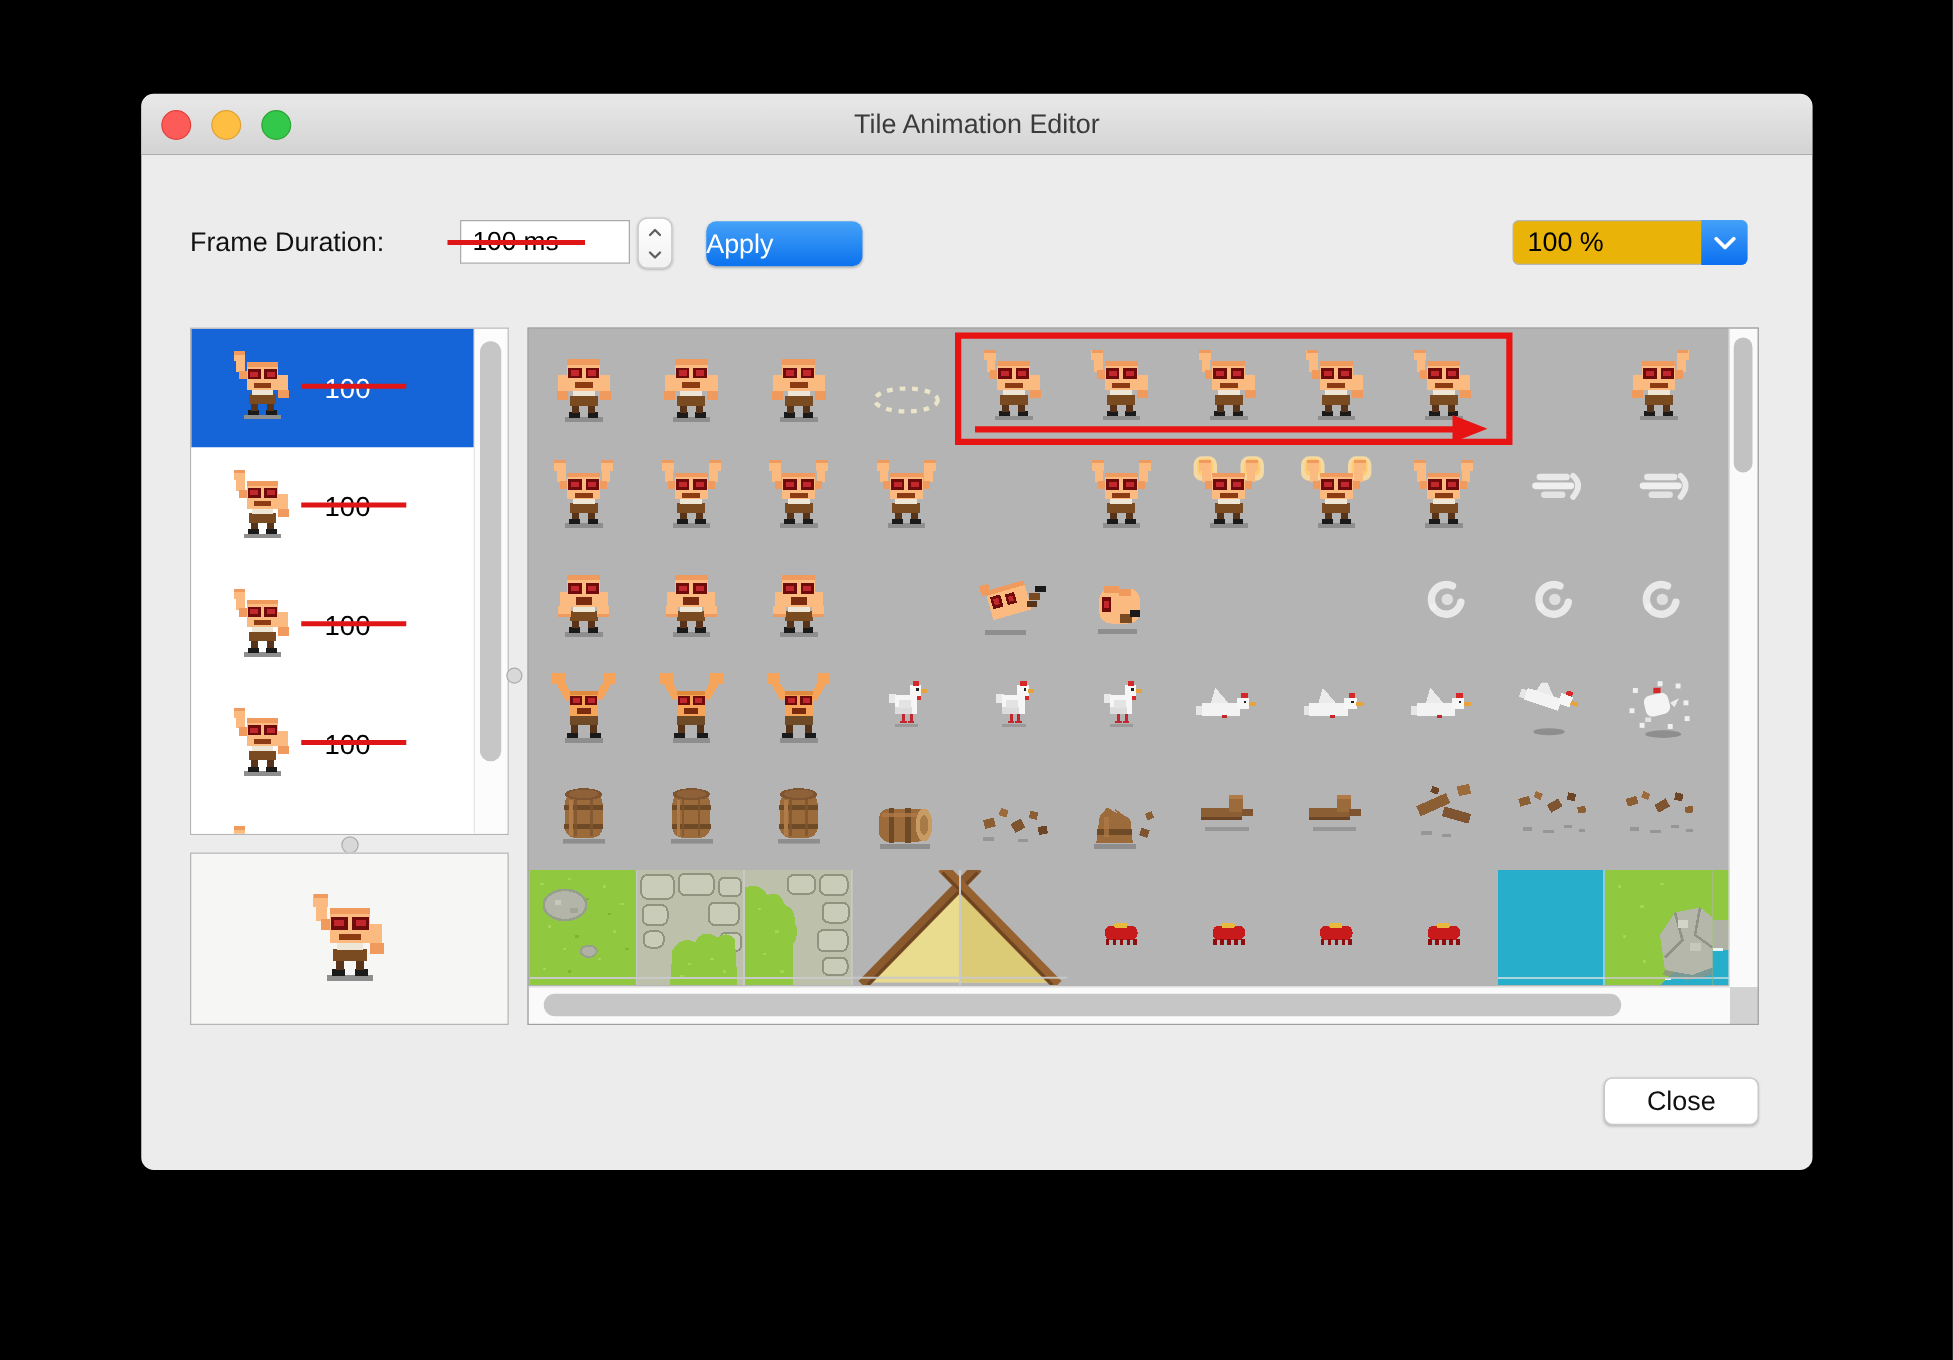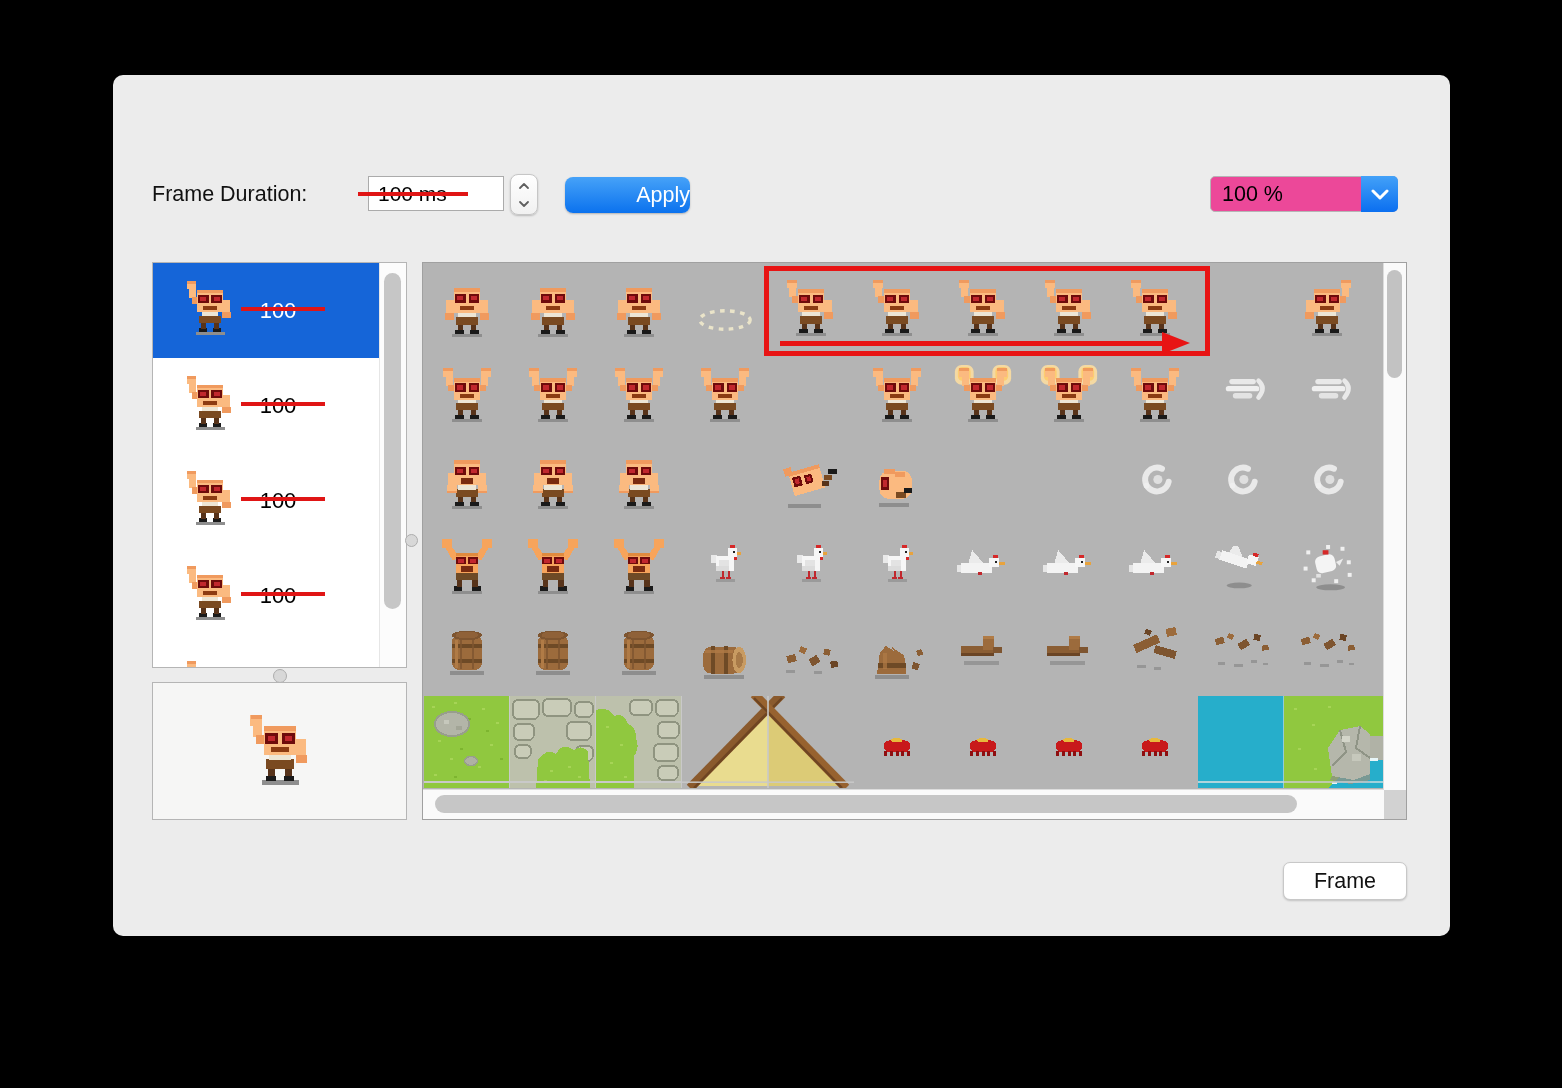--- a/index.html
+++ b/index.html
@@ -22,22 +22,22 @@
   .fd-input{position:absolute;left:255px;top:101px;width:136px;height:35px;box-sizing:border-box;
             border:1px solid #ababab;background:#fff;font-size:21px;padding:0 0 0 9px;
             font-family:"Liberation Sans",sans-serif;color:#000;outline:none;}
   .spinner{position:absolute;left:397px;top:99px;width:26px;height:39px;border-radius:8px;
            background:linear-gradient(#fff,#f1f1f1);border:1px solid #c6c6c6;
            box-shadow:0 1px 2px rgba(0,0,0,.22);}
   .spin-btn{position:absolute;left:0;width:26px;height:19px;display:flex;align-items:center;justify-content:center;}
   .spin-up{top:1px;} .spin-down{bottom:1px;}
   .btn-apply{position:absolute;left:452px;top:102px;width:125px;height:36px;border-radius:8px;
              background:linear-gradient(#46a2f8,#0b72ee);color:#fff;font-size:21.5px;
-             text-align:right;line-height:36px;box-shadow:0 1px 2px rgba(0,0,0,.25);}
-  .combo{position:absolute;left:1097px;top:101px;width:188px;height:36px;background:#ec4899;
+             text-align:left;line-height:36px;box-shadow:0 1px 2px rgba(0,0,0,.25);}
+  .combo{position:absolute;left:1097px;top:101px;width:188px;height:36px;background:#eab308;
          border:1px solid #b5b5b5;border-radius:5px;box-sizing:border-box;}
   .combo-text{position:absolute;left:11px;top:0;height:34px;line-height:34px;font-size:21.5px;color:#000;}
   .combo-btn{position:absolute;right:-1px;top:-1px;width:37px;height:36px;border-radius:0 5px 5px 0;
              background:linear-gradient(#43a1f8,#0b6ff0);display:flex;align-items:center;justify-content:center;}
   
   .frame-list{position:absolute;left:39px;top:187px;width:255px;height:406px;background:#fff;
               border:1px solid #b5b5b5;box-sizing:border-box;overflow:hidden;}
   .frame-items{position:absolute;left:0;top:0;width:227px;height:100%;}
   .frame-item{position:absolute;left:0;width:227px;height:95px;background:#fff;}
   .frame-item.selected{background:#1565d8;}
@@ -509,20 +509,26 @@
     <rect y="64" width="13" height="28" fill="#26AECB"></rect>
     <rect y="62" width="8" height="2.5" fill="#E8F6F8"></rect>
     <rect y="85.4" width="13" height="1.6" fill="#BFD9DE" opacity="0.8"></rect>
   </symbol>
 </defs>
 </svg>
 
 <div id="stage">
   <div id="win">
 
+    <div class="titlebar">
+      <span class="light red"></span>
+      <span class="light yellow"></span>
+      <span class="light green"></span>
+      <div class="title">Tile Animation Editor</div>
+    </div>
 
     <div class="fd-label">Frame Duration:</div>
     <input class="fd-input" readonly="" value="100 ms" style="">
     <div class="input-strike"></div>
 
     <div class="spinner">
       <div class="spin-btn spin-up">
         <svg width="12" height="8" viewBox="0 0 12 8">
             <polyline points="2,6 6,2 10,6" fill="none" stroke="#5f5f5f" stroke-width="1.8" stroke-linecap="round" stroke-linejoin="round"></polyline>
           </svg>
@@ -921,15 +927,15 @@
         </div>
       <div class="vscroll">
         <div class="vthumb"></div>
       </div>
       <div class="hscroll">
         <div class="hthumb"></div>
       </div>
       <div class="scroll-corner"></div>
     </div>
 
-    <div class="btn-close">Frame</div>
+    <div class="btn-close">Close</div>
   </div>
 </div>
 
 </body></html>

